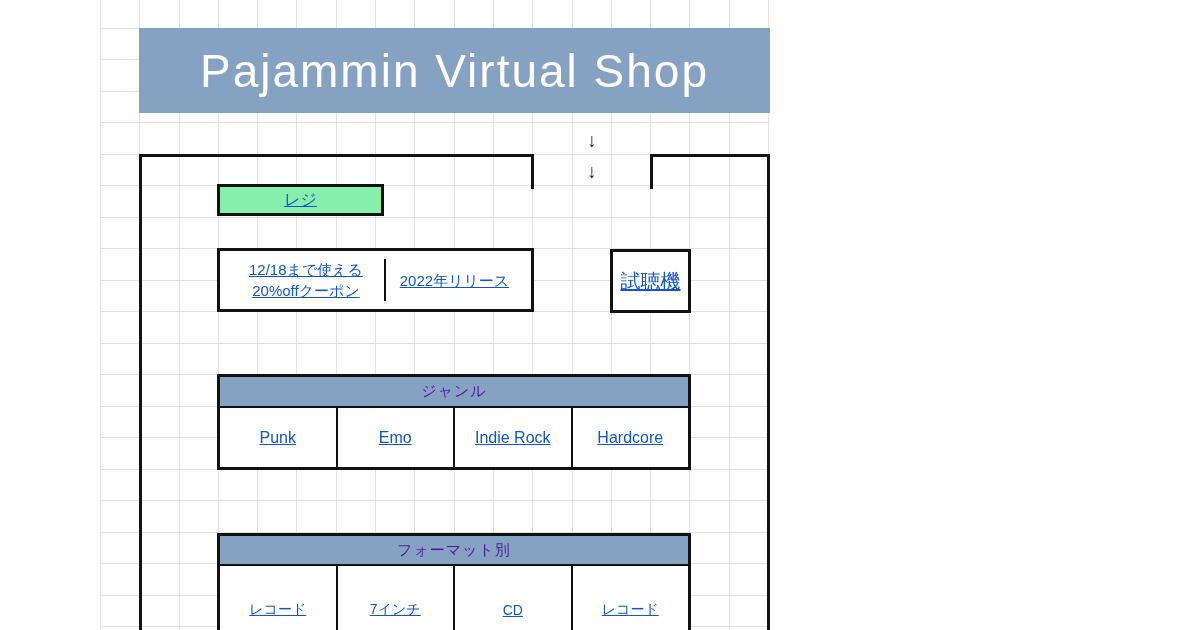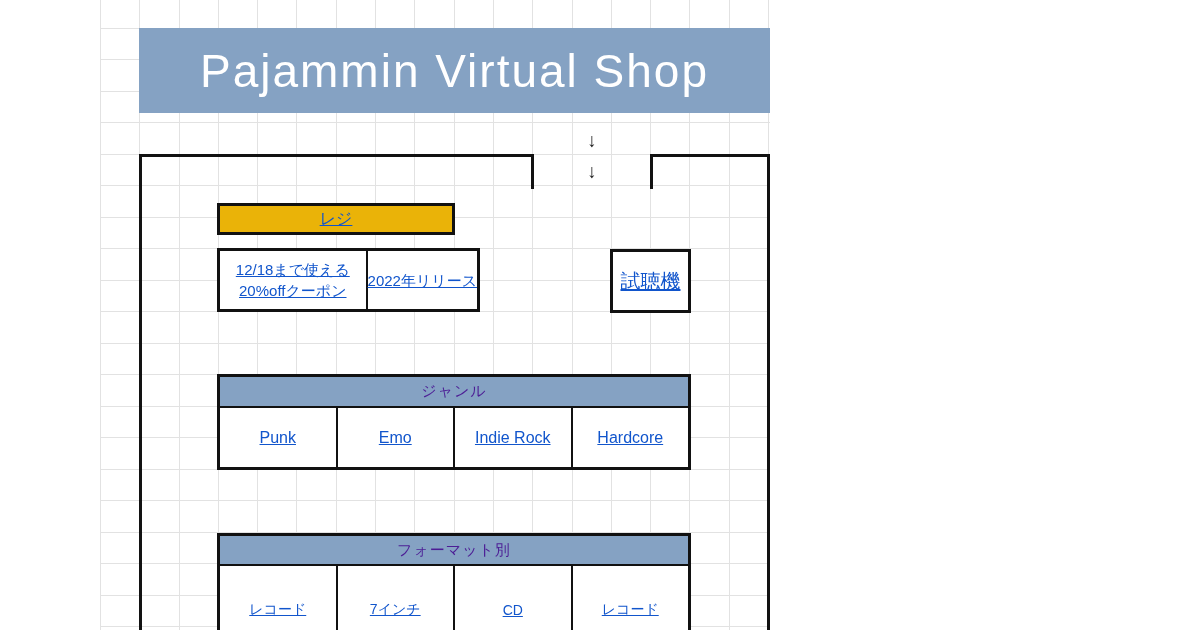--- a/index.html
+++ b/index.html
@@ -30,22 +30,22 @@
   .wall-right{left:767px;top:154px;width:3px;height:476px;}
   
   .arrow{position:absolute;left:581px;width:22px;text-align:center;font-size:19px;color:#1c1c1c;line-height:22px;}
   .arrow.a1{top:130px;}
   .arrow.a2{top:161px;}
   
   .box{
     position:absolute;border:3px solid #111111;background:#ffffff;box-sizing:border-box;
     display:flex;align-items:center;justify-content:center;
   }
-  .register{left:217px;top:184px;width:238px;height:32px;background:#eab308;margin-top:19px;}
-  .promo{left:217px;top:248px;width:263px;height:64px;padding:0;}
+  .register{left:217px;top:184px;width:167px;height:32px;background:#86efac;}
+  .promo{left:217px;top:248px;width:317px;height:64px;padding:8px;}
   .promo .cell{height:100%;display:flex;align-items:center;justify-content:center;text-align:center;}
   .promo .cell-coupon{width:156px;border-right:2px solid #111111;}
   .promo .cell-release{flex:1;}
   .listen{left:610px;top:249px;width:81px;height:64px;}
   
   .link{color:#1155cc;text-decoration:underline;font-size:16px;cursor:pointer;white-space:nowrap;}
   .promo .link{font-size:15px;line-height:21px;}
   .listen .link{font-size:20px;}
   
   .stable{

